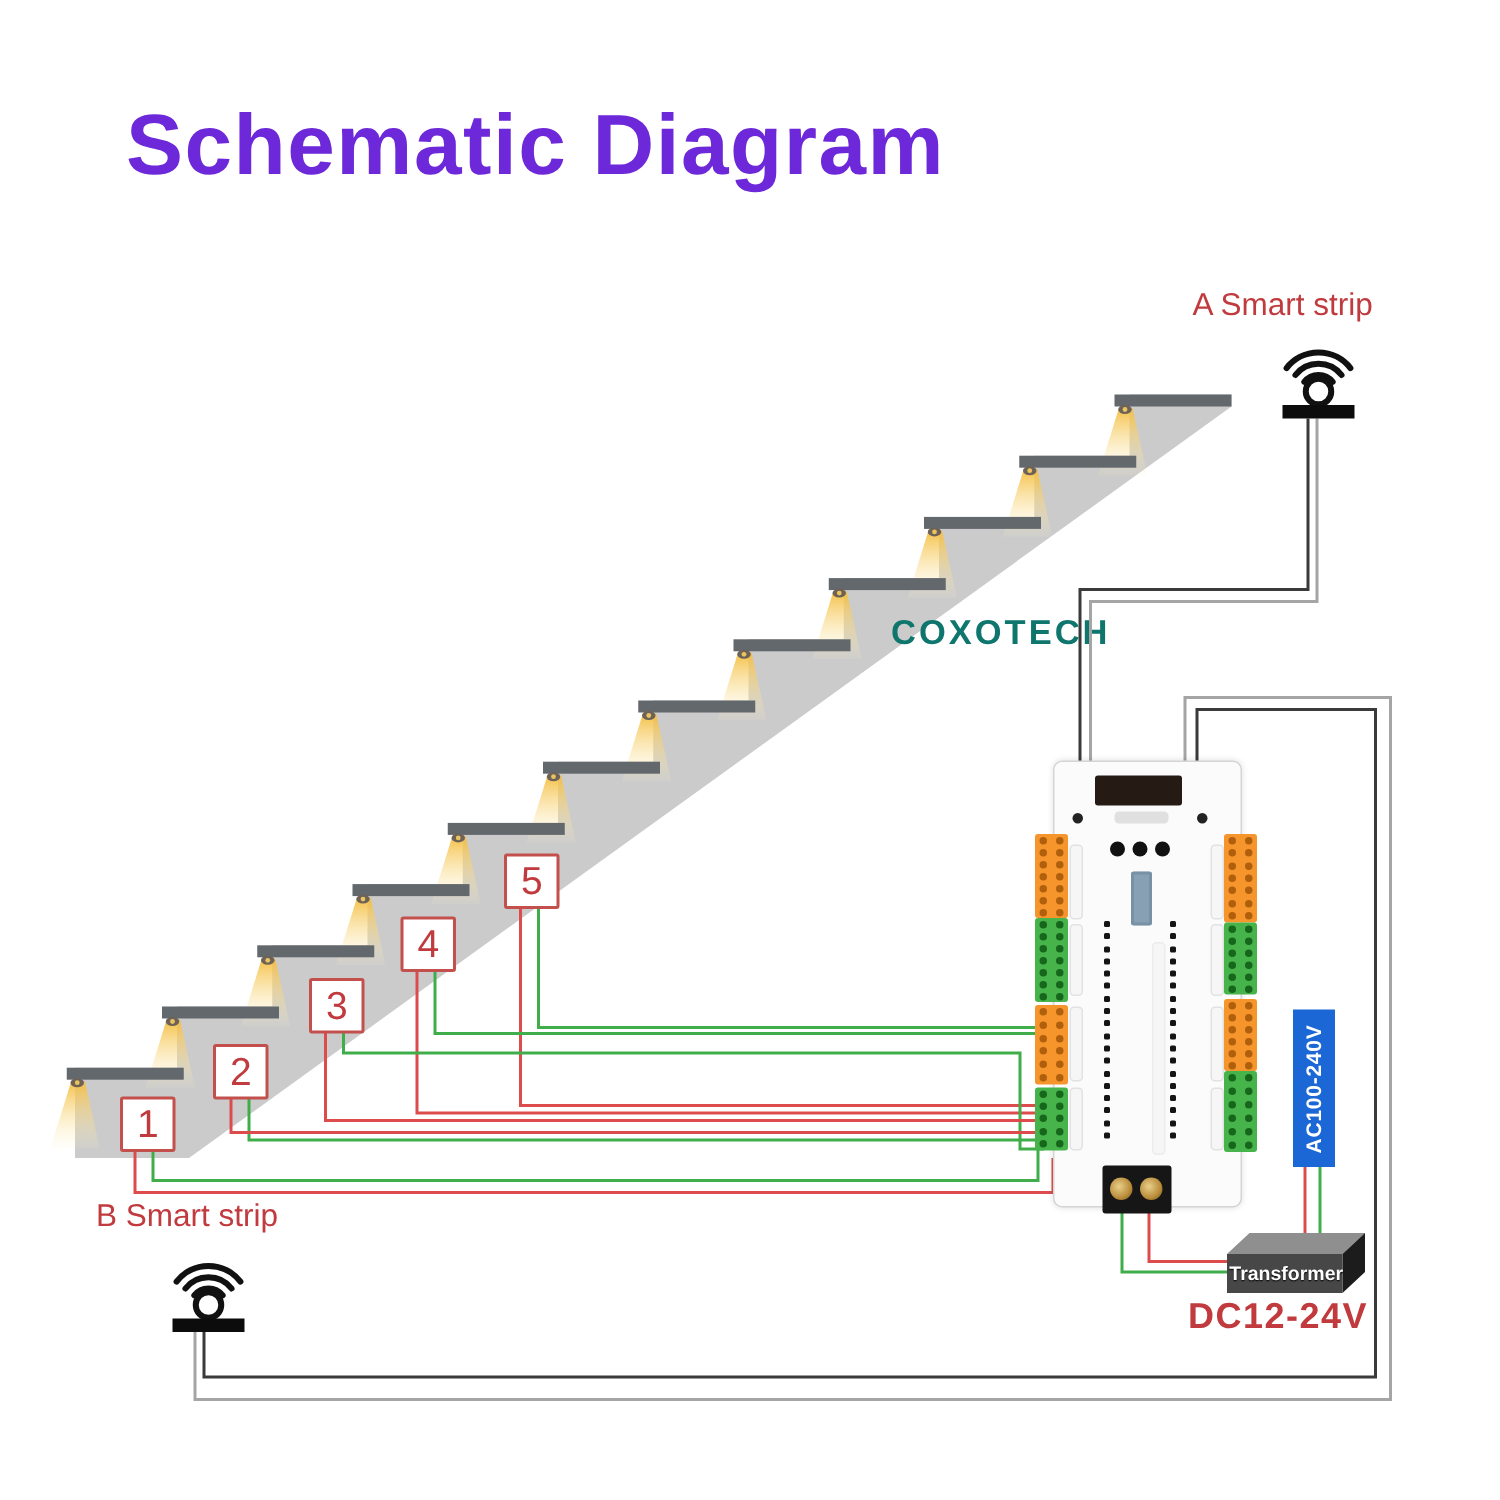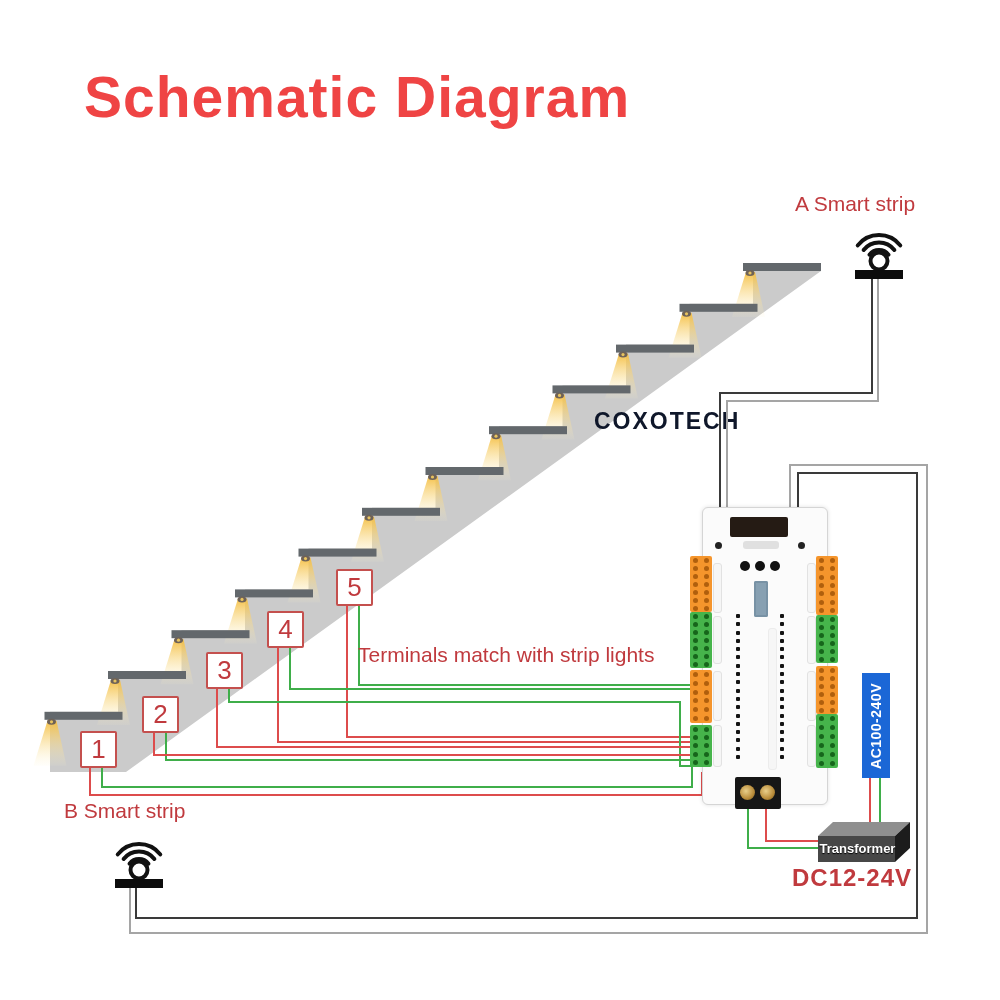--- a/index.html
+++ b/index.html
@@ -1,21 +1,21 @@
 <!DOCTYPE html>
 <html><head>
 <meta charset="utf-8">
 <style>
   html,body{margin:0;padding:0;background:#fff;}
   .stage{position:relative;width:1000px;height:1000px;background:#fff;overflow:hidden;
          font-family:"Liberation Sans", sans-serif;}
   svg.layer{position:absolute;left:0;top:0;}
-  .title{position:absolute;left:84px;top:64px;font-size:57px;font-weight:bold;color:#ef4444;
+  .title{position:absolute;left:84px;top:64px;font-size:57px;font-weight:bold;color:#6d28d9;
          letter-spacing:1px;white-space:nowrap;}
-  .watermark{position:absolute;left:594px;top:408px;font-size:23px;font-weight:bold;color:#0f172a;
+  .watermark{position:absolute;left:594px;top:408px;font-size:23px;font-weight:bold;color:#0f766e;
          letter-spacing:2px;}
   .redlabel{position:absolute;color:var(--red-label);white-space:nowrap;}
   .lbl-a{left:795px;top:192px;font-size:21px;}
   .lbl-b{left:64px;top:799px;font-size:21px;}
   .lbl-term{left:358px;top:643px;font-size:21px;}
   .lbl-dc{left:792px;top:864px;font-size:24px;font-weight:600;letter-spacing:1px;}
   .numbox{position:absolute;width:33px;height:33px;background:#fff;border:2px solid #c4504e;
           border-radius:2px;display:flex;align-items:center;justify-content:center;
           font-size:26px;color:var(--red-label);font-weight:500;}
   
@@ -149,21 +149,20 @@
         <path d="M117.724,854.368 A27,27 0 0 1 160.276,854.368" fill="none" stroke="#111" stroke-width="4" stroke-linecap="round"></path>
         <circle cx="139" cy="870" r="8.5" fill="#fff" stroke="#111" stroke-width="4"></circle>
         <rect x="115" y="879" width="48" height="9" fill="#0c0c0c"></rect>
       </g>
     </svg>
 
   <div class="title">Schematic Diagram</div>
 
   <div class="redlabel lbl-a">A Smart strip</div>
   <div class="redlabel lbl-b">B Smart strip</div>
-  <div class="redlabel lbl-term">Terminals match with strip lights</div>
   <div class="redlabel lbl-dc">DC12-24V</div>
 
   <div class="numbox" style="left:80px;top:731px;">1</div>
   <div class="numbox" style="left:142px;top:696px;">2</div>
   <div class="numbox" style="left:206px;top:652px;">3</div>
   <div class="numbox" style="left:267px;top:611px;">4</div>
   <div class="numbox" style="left:336px;top:569px;">5</div>
 
   <div class="controller">
     <div class="ctl-slot"></div>

